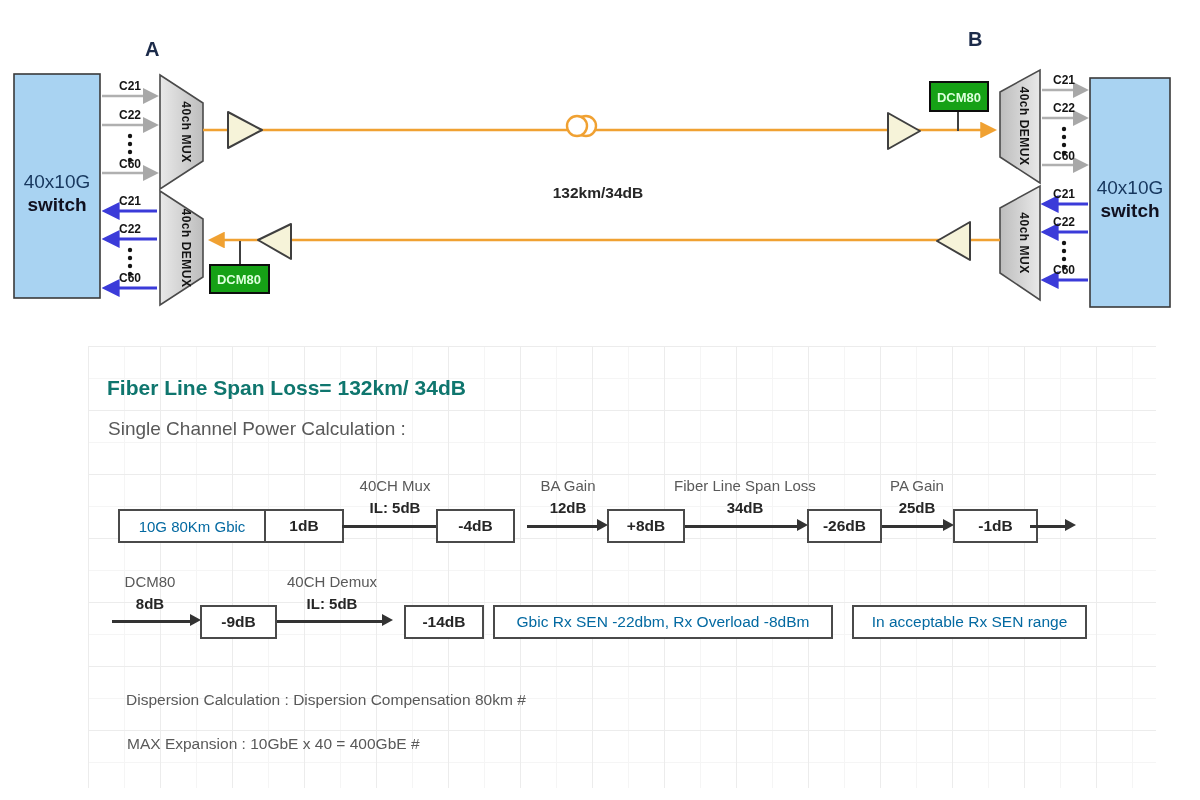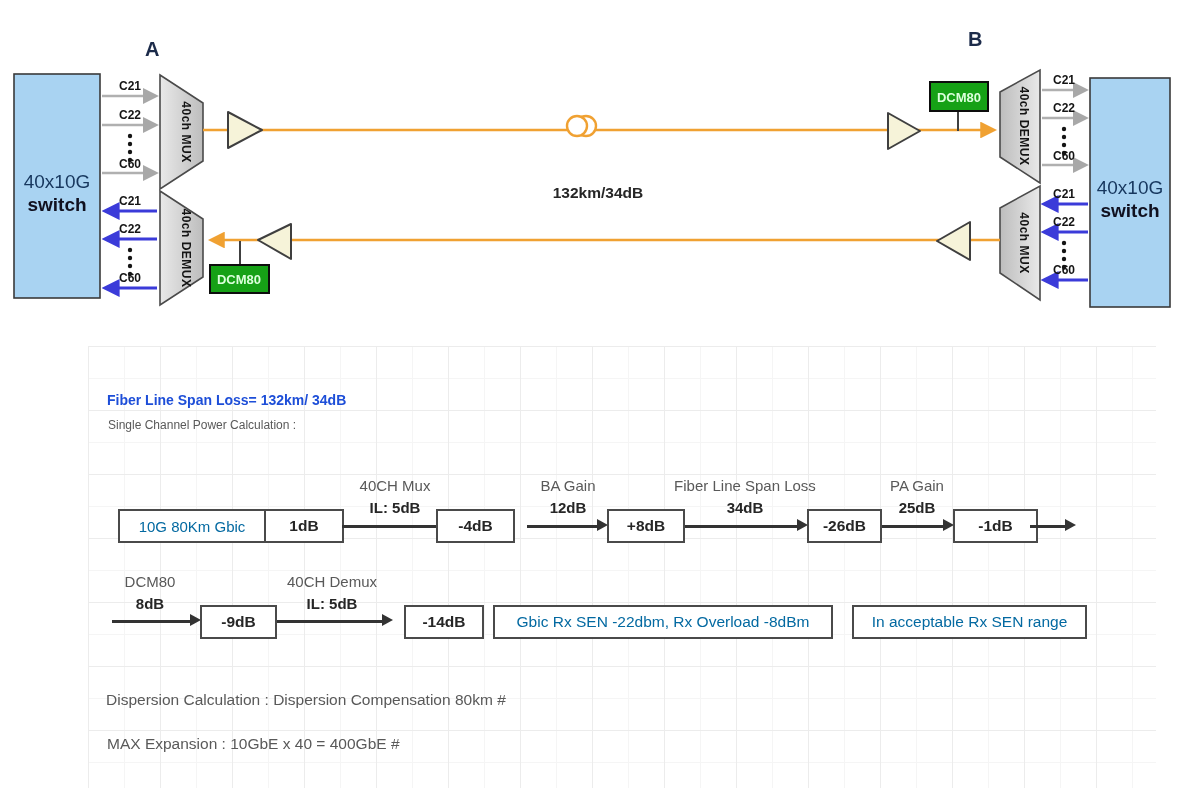--- a/index.html
+++ b/index.html
@@ -7,23 +7,23 @@
        font-family:"Liberation Sans",sans-serif;overflow:hidden;}
   svg text{font-family:"Liberation Sans",sans-serif;}
   .abs{position:absolute;}
   
   .grid{position:absolute;left:88px;top:346px;width:1068px;height:442px;
     background:
       repeating-linear-gradient(to right,#ececec 0 1px,transparent 1px 72px),
       repeating-linear-gradient(to bottom,#ececec 0 1px,transparent 1px 64px),
       repeating-linear-gradient(to right,#f5f5f5 0 1px,transparent 1px 36px),
       repeating-linear-gradient(to bottom,#f5f5f5 0 1px,transparent 1px 32px);}
-  .h-title{left:107px;top:376px;font-size:14px;font-weight:bold;color:#1d4ed8;margin-top:16px;}
-  .h-sub{left:108px;top:418px;font-size:12px;color:#595959;}
-  .h-note{font-size:15.5px;color:#595959;}
+  .h-title{left:107px;top:376px;font-size:21px;font-weight:bold;color:#0f766e;}
+  .h-sub{left:108px;top:418px;font-size:19px;color:#595959;}
+  .h-note{font-size:15.5px;color:#595959;margin-left:20px;}
   .calcbox{position:absolute;height:34px;border:2px solid #4a4a4a;background:#fff;
     display:flex;align-items:center;justify-content:center;font-size:15px;box-sizing:border-box;}
   .graytxt{color:#0369a1;}
   .boldtxt{font-weight:bold;color:#262626;font-size:15.5px;}
   .steplabel{position:absolute;transform:translateX(-50%);text-align:center;line-height:22px;white-space:nowrap;}
   .steplabel .nm{display:block;color:#595959;font-size:15px;}
   .steplabel .vl{display:block;color:#262626;font-size:15px;font-weight:bold;}
   .harrow{position:absolute;height:0;}
   .harrow .shaft{position:absolute;left:0;right:9px;top:-1px;height:2.5px;background:#333;}
   .harrow .head{position:absolute;right:-1px;top:-7px;width:0;height:0;

